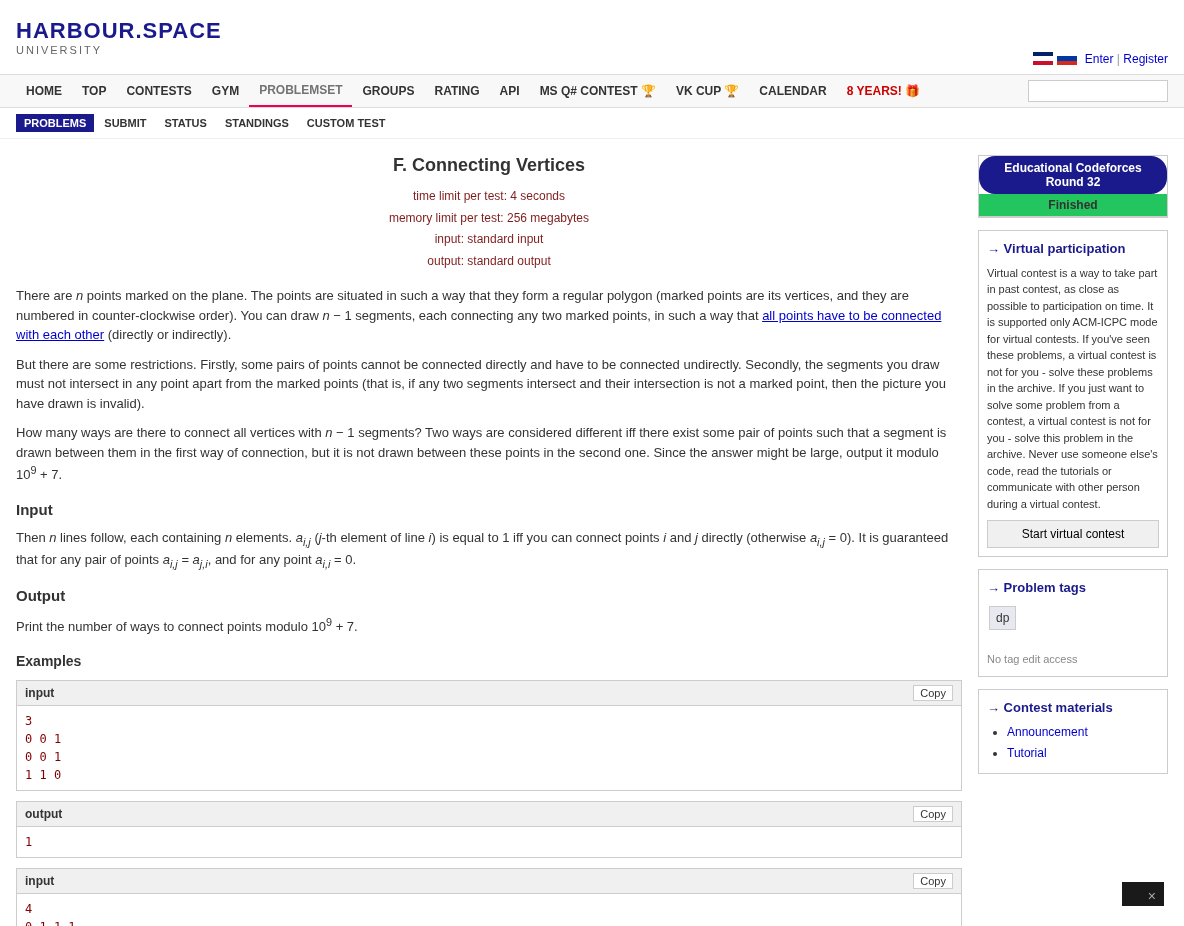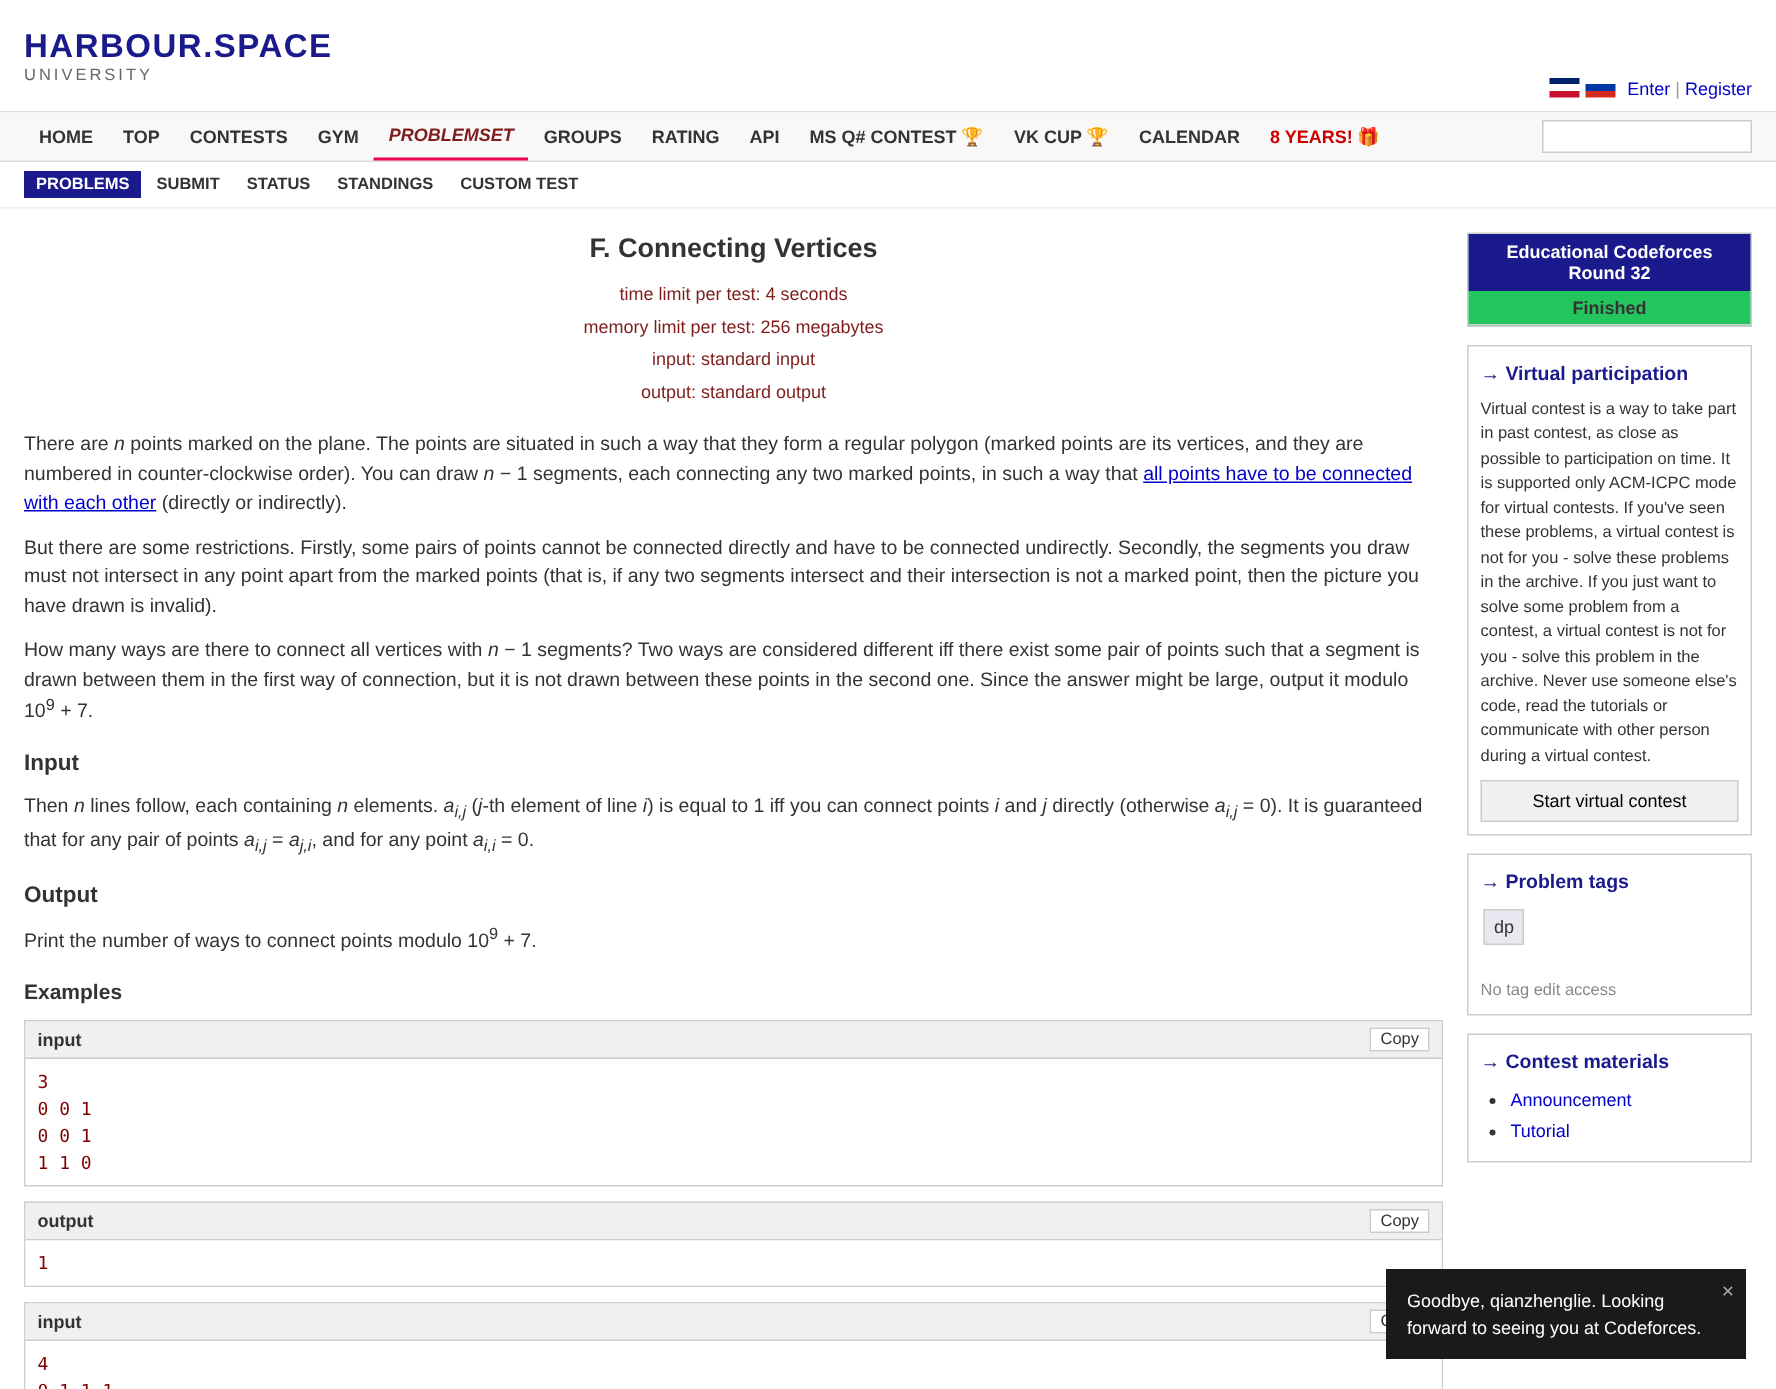--- a/index.html
+++ b/index.html
@@ -14,21 +14,21 @@
     .flags { display: flex; gap: 4px; }
     .flag { width: 20px; height: 13px; display: inline-block; }
     .flag-uk { background: linear-gradient(to bottom, #012169 0%, #012169 33%, #fff 33%, #fff 66%, #c8102e 66%, #c8102e 100%); }
     .flag-ru { background: linear-gradient(to bottom, #fff 0%, #fff 33%, #0039A6 33%, #0039A6 66%, #D52B1E 66%, #D52B1E 100%); }
     .auth-links { font-size: 12px; color: #333; }
     .auth-links a { color: #0000cc; text-decoration: none; }
 
     
     .main-nav { background: #f8f8f8; border-bottom: 1px solid #ddd; display: flex; align-items: center; padding: 0 16px; }
     .main-nav a { display: inline-block; padding: 8px 10px; font-size: 12px; color: #333; text-decoration: none; font-weight: bold; text-transform: uppercase; }
-    .main-nav a.active { color: #7f1d1d; border-bottom: 2px solid #e05; font-style: italic; }
+    .main-nav a.active { color: #737373; border-bottom: 2px solid #e05; }
     .search-box { margin-left: auto; }
     .search-box input { padding: 3px 6px; border: 1px solid #ccc; font-size: 12px; width: 140px; }
 
     
     .sub-nav { padding: 6px 16px; border-bottom: 1px solid #eee; display: flex; gap: 2px; }
     .sub-nav a { font-size: 11px; padding: 3px 8px; color: #333; text-decoration: none; font-weight: bold; text-transform: uppercase; }
     .sub-nav a.active { background: #1a1a8c; color: #fff; }
 
     
     .main-layout { display: flex; padding: 16px; gap: 16px; max-width: 1184px; }
@@ -48,21 +48,21 @@
 
     
     .examples-title { font-weight: bold; font-size: 14px; margin: 14px 0 8px 0; }
     .example-block { border: 1px solid #ccc; margin-bottom: 10px; }
     .example-header { background: #f0f0f0; padding: 3px 8px; display: flex; justify-content: space-between; align-items: center; border-bottom: 1px solid #ccc; font-size: 12px; font-weight: bold; color: #333; }
     .copy-btn { font-size: 11px; padding: 1px 6px; background: #fff; border: 1px solid #ccc; cursor: pointer; color: #333; }
     .example-content { padding: 6px 8px; font-family: monospace; font-size: 12px; color: #800000; line-height: 1.5; background: #fff; }
 
     
     .sidebar-box { border: 1px solid #ccc; margin-bottom: 12px; }
-    .sidebar-box-title { background: #1a1a8c; color: #fff; padding: 5px 10px; font-size: 12px; font-weight: bold; text-align: center; }
+    .sidebar-box-title { background: #1a1a8c; color: #fff; padding: 5px 10px; font-size: 12px; font-weight: bold; text-align: center; border-radius: 16px; }
     .sidebar-box-subtitle { background: #22c55e; color: #333; padding: 4px 10px; font-size: 12px; font-weight: bold; text-align: center; border-bottom: 1px solid #ccc; }
     .sidebar-box-body { padding: 8px; font-size: 12px; color: #333; line-height: 1.5; }
     .sidebar-box-body a { color: #0000cc; text-decoration: none; }
     .sidebar-section-title { color: #1a1a8c; font-size: 13px; font-weight: bold; margin-bottom: 6px; cursor: pointer; }
     
     .virtual-btn { display: block; width: 100%; padding: 6px; background: #f0f0f0; border: 1px solid #ccc; font-size: 12px; cursor: pointer; text-align: center; margin-top: 8px; }
 
     .tag-box { display: inline-block; padding: 2px 6px; background: #e8e8f0; border: 1px solid #ccc; font-size: 12px; margin: 2px; }
     .no-tag { color: #888; font-size: 11px; }
 
@@ -214,14 +214,13 @@
           </li>
         </ul>
       </div>
     </div>
 
   </div>
 </div>
 
 <div class="toast" style="position:fixed; bottom:20px; right:20px; background:#1a1a1a; color:#fff; padding:12px 28px 12px 14px; font-size:12px; max-width:240px; line-height:1.5; z-index:9999;">
   <span style="position:absolute; top:4px; right:8px; cursor:pointer; color:#aaa; font-size:14px;">×</span>
-  <span>Goodbye, qianzhenglie. Looking forward to seeing you at Codeforces.</span>
 </div>
 
 </body></html>

